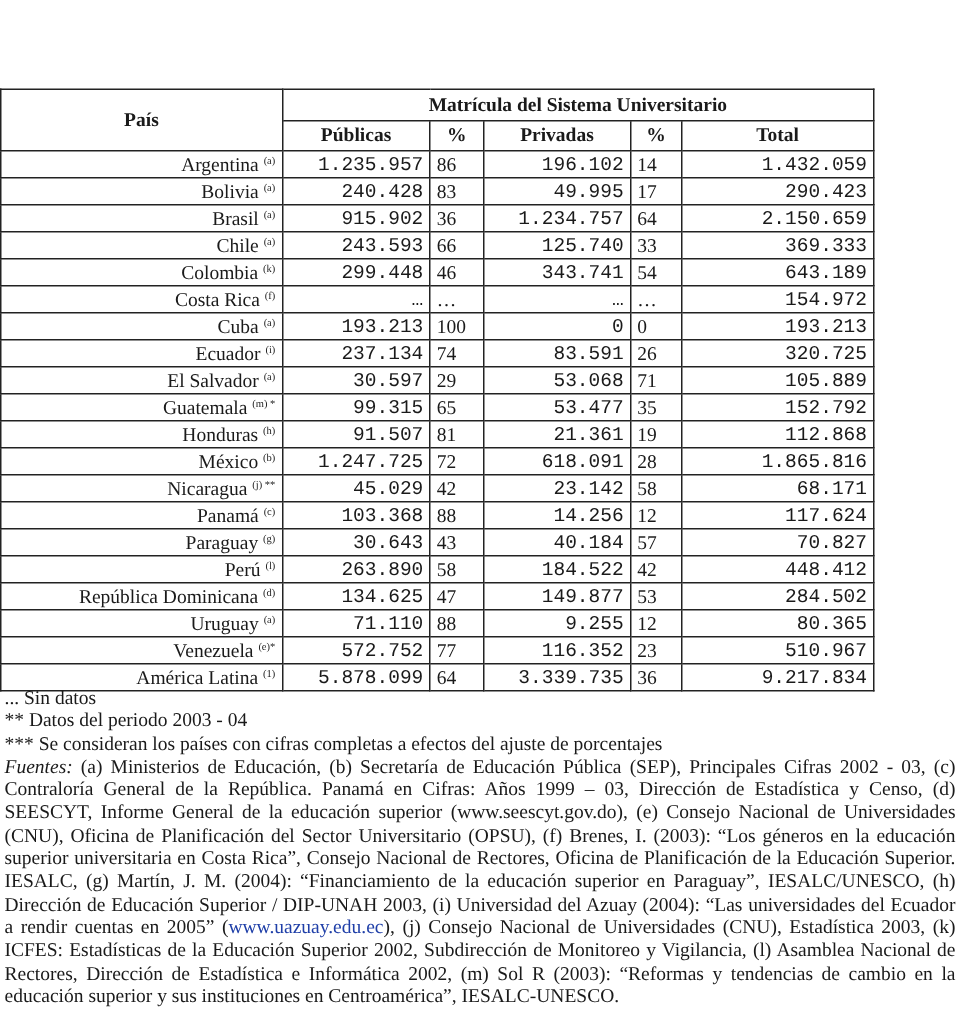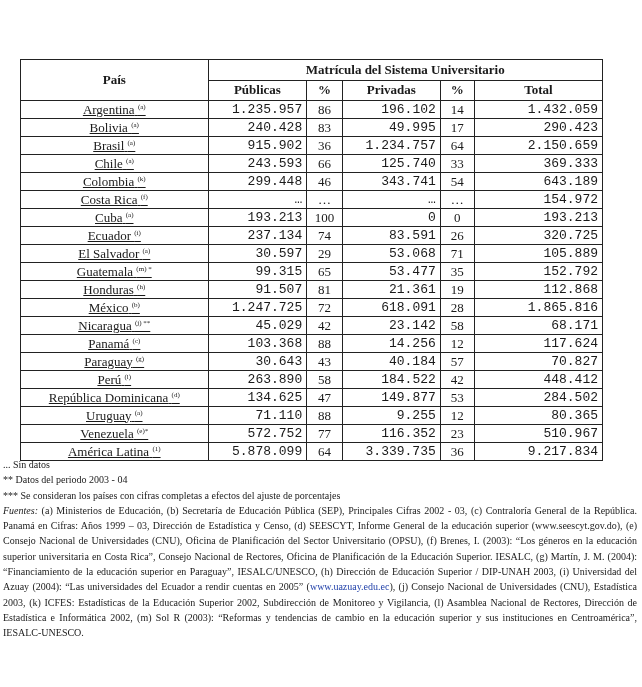--- a/index.html
+++ b/index.html
@@ -5,44 +5,44 @@
   html, body { margin: 0; padding: 0; background: #ffffff; }
   body {
     width: 642px; height: 687px; overflow: hidden;
     font-family: "Liberation Serif", "DejaVu Serif", serif;
     color: #1a1a1a;
     position: relative;
   }
   .title-block { text-align: center; padding-top: 2px; }
   .title-line { font-size: 15px; font-weight: bold; line-height: 19px; }
   table.data {
-    position: absolute; left: 20px; top: 59px;
+    position: absolute; left: 0; top: 59px;
     width: 583px;
     border-collapse: collapse;
     font-size: 13px;
   }
   table.data th, table.data td {
     border: 1px solid #222;
     padding: 0 4px;
     height: 17px;
     line-height: 16px;
     white-space: nowrap;
   }
   table.data th { font-weight: bold; text-align: center; font-size: 13px; }
   table.data th.pais { height: 40px; }
-  td.country { text-align: center; padding-left: 7px; text-decoration: underline; }
+  td.country { text-align: right; padding-left: 7px; }
   td.num { text-align: right; font-family: Liberation Mono, monospace; }
-  td.pct { text-align: center; }
+  td.pct { text-align: left; }
   td.c-pub { padding-right: 42px; }
   td.c-priv { padding-right: 40px; }
   td.c-tot { padding-right: 33px; }
   sup { font-size: 7px; vertical-align: 5px; line-height: 0; }
   .notes {
     position: absolute; left: 3px; top: 457px; width: 634px;
-    font-size: 10px; line-height: 15.3px;
+    font-size: 13px; line-height: 15.3px;
   }
   .notes p { margin: 0; }
   .sources { text-align: justify; }
   .sources .label { font-style: italic; }
   .link { color: #1f3fa8; }
 </style>
 </head>
 <body>
 
 <div class="title-block">

